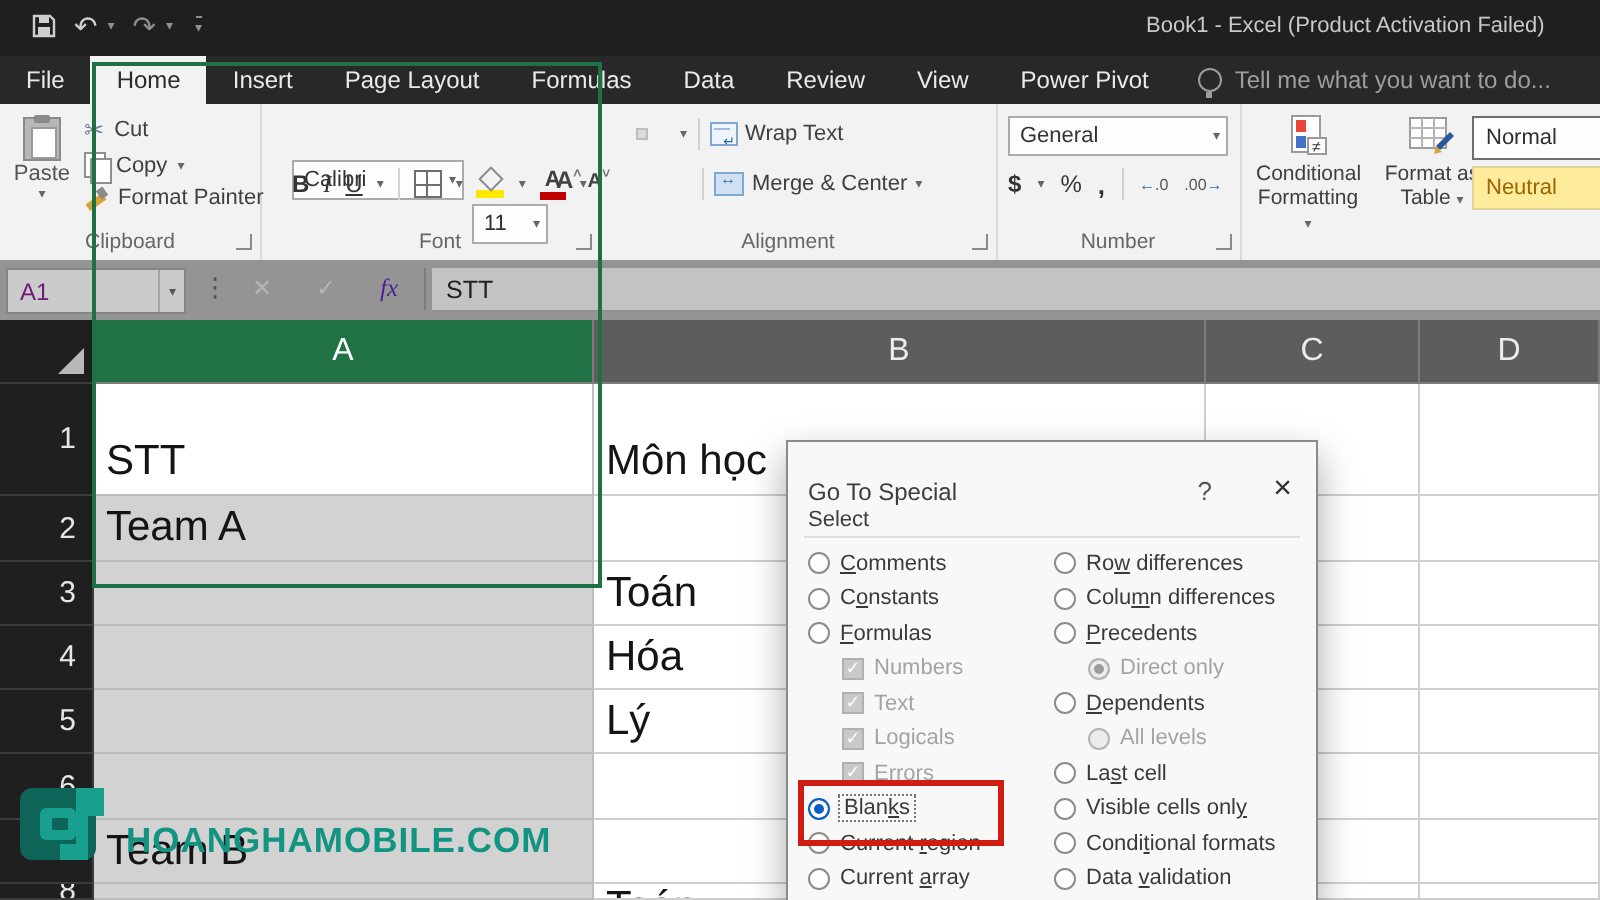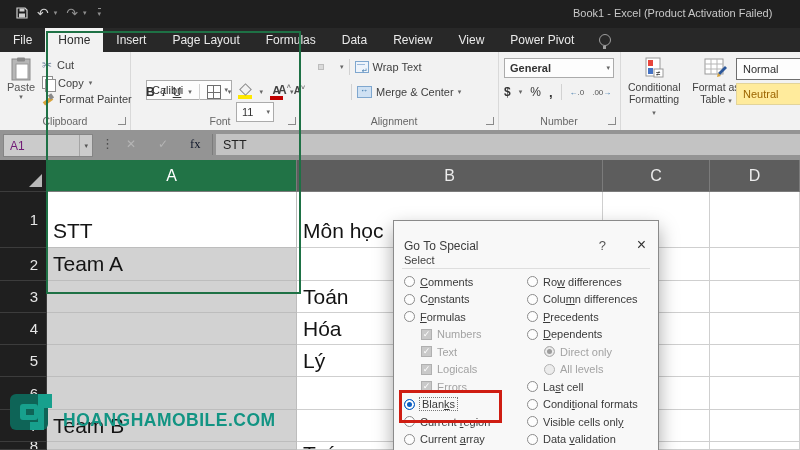--- a/index.html
+++ b/index.html
@@ -68,42 +68,42 @@
   .alignrow2{position:absolute;left:6px;top:32px;display:flex;align-items:center;gap:5px;}
   .bars{width:14px;height:11px;background:repeating-linear-gradient(to bottom,#6d6d6d 0 2px,transparent 2px 5px);}
   .btnish{padding:2px;border:1px solid transparent;}
   .btnish.pressed{background:#dadada;border-color:#bdbdbd;}
   .wrapbtn,.mergebtn{display:flex;align-items:center;gap:4px;white-space:nowrap;color:#3f3f3f;}
   .wrap-ico{width:12px;height:10px;border:1px solid #7fa7cf;background:linear-gradient(#9dbbdc,#9dbbdc) 1px 2px/8px 1px no-repeat,#eef4fb;position:relative;}
   .wrap-ico:after{content:"↵";position:absolute;right:0;bottom:-3px;font-size:7px;color:#2e6da4;}
   .merge-ico{width:13px;height:10px;border:1px solid #7fa7cf;background:#cfe1f3;position:relative;}
   .merge-ico:after{content:"↔";position:absolute;left:2px;top:-2px;font-size:8px;color:#2e6da4;}
   .numrow1{position:absolute;left:6px;top:6px;}
-  .gencombo{width:100px;font-weight:bold;}
+  .gencombo{width:100px;}
   .numrow2{position:absolute;left:6px;top:32px;display:flex;align-items:center;gap:8px;color:#333;}
   .cursym{font-size:12px;font-weight:bold;}
   .pct{font-size:12px;}
   .commasym{font-size:13px;font-weight:bold;}
   .dec{font-size:8px;color:#555;letter-spacing:0;}
   .dec .arr{color:#2e6da4;}
   .stylesbig{position:absolute;left:8px;top:5px;display:flex;gap:10px;}
   .bigbtn{width:52px;text-align:center;color:#3f3f3f;font-size:10.5px;line-height:12px;}
   .cf-ico,.ft-ico{display:block;margin:0 auto 2px;}
   .gallery{position:absolute;left:116px;top:6px;width:70px;}
   .style-item{width:62px;height:20px;line-height:20px;padding-left:6px;font-size:11px;margin-bottom:3px;white-space:nowrap;overflow:hidden;}
   .style-item.s0{background:#fdfdfd;border:1.5px solid #6e6e6e;color:#2f2f2f;}
   .style-item.s1{background:#ffeb9c;border:1px solid #e3d49a;color:#9c6500;}
   
   .formulabar{position:absolute;left:0;top:130px;width:800px;height:30px;background:#949494;border-bottom:1px solid #6e6e6e;}
   .namebox{position:absolute;left:3px;top:4px;width:88px;height:21px;background:#cbcbcb;border:1px solid #858585;display:flex;align-items:center;}
   .namebox .txt{font-size:12px;color:#701a75;padding-left:6px;flex:1;}
   .namebox .caret{font-size:7px;color:#555;padding:0 4px;border-left:1px solid #a5a5a5;height:100%;display:flex;align-items:center;}
   .fbdots{position:absolute;left:101px;top:6px;color:#4f4f4f;font-size:13px;}
   .fbbtn{position:absolute;top:7px;font-size:12px;color:#b5b5b5;}
-  .fx{color:#0f172a;font-family:"Liberation Serif",serif;font-size:12.5px;}
+  .fx{color:#4c1d95;font-style:italic;font-family:"Liberation Serif",serif;font-size:12.5px;}
   .fbsep{position:absolute;left:212px;top:4px;width:1px;height:21px;background:#7c7c7c;}
   .fxinput{position:absolute;left:216px;right:0;top:4px;height:21px;background:#c3c3c3;display:flex;align-items:center;font-size:12.5px;color:#222;padding-left:7px;}
   
   .grid{position:absolute;left:0;top:160px;width:800px;height:290px;background:#fff;display:grid;
         grid-template-columns:47px 250px 306px 107px 90px;
         grid-template-rows:32px 56px 33px 32px 32px 32px 33px 32px 8px;}
   .corner{background:#1f1f1f;position:relative;border-right:1px solid #3c3c3c;border-bottom:1px solid #3c3c3c;}
   .corner:after{content:"";position:absolute;right:4px;bottom:4px;border-left:13px solid transparent;border-bottom:13px solid #b9b9b9;}
   .ch{background:#5d5d5d;color:#ececec;font-size:16px;display:flex;align-items:center;justify-content:center;border-right:1px solid #7b7b7b;border-bottom:1px solid #7b7b7b;}
   .ch.selcol{background:#217346;color:#fff;}
@@ -169,20 +169,21 @@
         <div class="tab">Insert</div>
         <div class="tab">Page Layout</div>
         <div class="tab">Formulas</div>
         <div class="tab">Data</div>
         <div class="tab">Review</div>
         <div class="tab">View</div>
         <div class="tab">Power Pivot</div>
       </div>
     <div class="tellme">
       <span class="bulb"></span>
+      <span>Tell me what you want to do...</span>
     </div>
   </div>
 
   <div class="ribbon">
 
     <div class="group g-clipboard">
       <div class="pastebtn">
         <svg class="clip-svg" width="20" height="24" viewBox="0 0 20 24">
             <rect x="1" y="2" width="18" height="21" fill="#b7b7b7" stroke="#8a8a8a"></rect>
             <rect x="6" y="0.5" width="8" height="4" rx="1" fill="#8a8a8a"></rect>
@@ -455,43 +456,43 @@
           <span class="lbl">Ro<span class="u">w</span> differences</span>
         </div>
         <div class="opt">
           <span class="radio"></span>
           <span class="lbl">Colu<span class="u">m</span>n differences</span>
         </div>
         <div class="opt">
           <span class="radio"></span>
           <span class="lbl"><span class="u">P</span>recedents</span>
         </div>
-        <div class="opt">
-          <span class="radio"></span>
-          <span class="lbl"><span class="u">D</span>ependents</span>
-        </div>
         <div class="opt ind disabled">
           <span class="radio dison"></span>
           <span class="lbl">Direct only</span>
         </div>
+        <div class="opt">
+          <span class="radio"></span>
+          <span class="lbl"><span class="u">D</span>ependents</span>
+        </div>
         <div class="opt ind disabled">
           <span class="radio dis"></span>
           <span class="lbl">All levels</span>
         </div>
         <div class="opt">
           <span class="radio"></span>
           <span class="lbl">La<span class="u">s</span>t cell</span>
         </div>
         <div class="opt">
           <span class="radio"></span>
+          <span class="lbl">Visible cells onl<span class="u">y</span></span>
+        </div>
+        <div class="opt">
+          <span class="radio"></span>
           <span class="lbl">Condi<span class="u">t</span>ional formats</span>
-        </div>
-        <div class="opt">
-          <span class="radio"></span>
-          <span class="lbl">Visible cells onl<span class="u">y</span></span>
         </div>
         <div class="opt">
           <span class="radio"></span>
           <span class="lbl">Data <span class="u">v</span>alidation</span>
         </div>
         <div class="opt"></div>
       </div>
     <div class="redbox"></div>
   </div>
 

